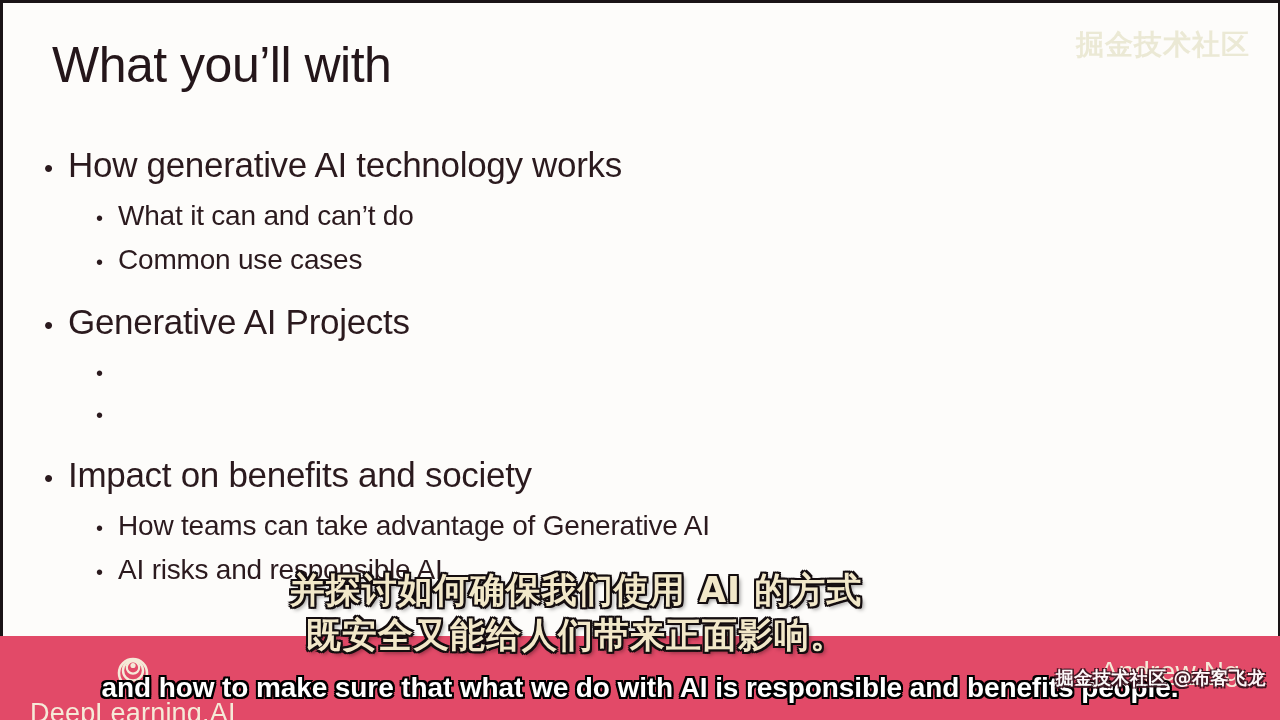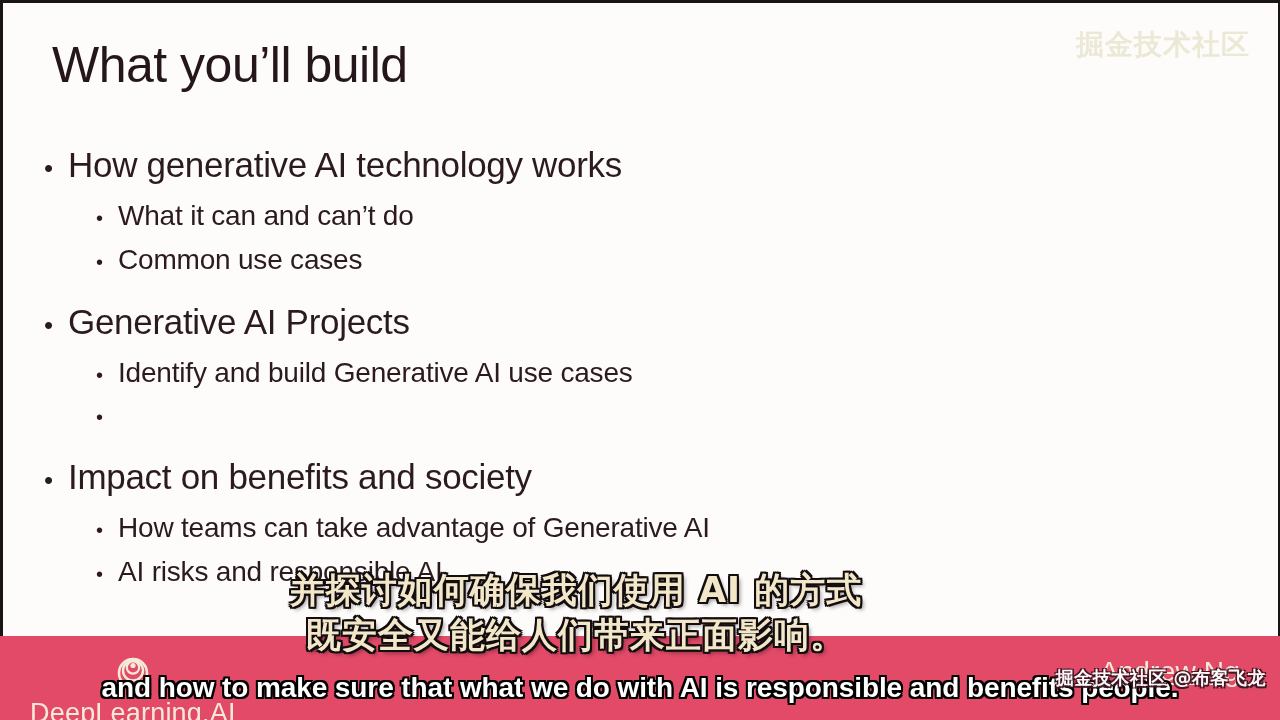--- a/index.html
+++ b/index.html
@@ -209,21 +209,21 @@
 <body>
 
 <div id="slide">
 
   <div class="edge-top"></div>
   <div class="edge-left"></div>
   <div class="edge-right"></div>
 
   <div class="wm-top">掘金技术社区</div>
 
-  <div class="slide-title">What you’ll build</div>
+  <div class="slide-title">What you’ll with</div>
 
   <div class="bullets">
 
     <div class="group">
       <div class="b1">
         <span class="dot">•</span>
         <span>How generative AI technology works</span>
       </div>
       <div class="b2">
         <span class="dot">•</span>
@@ -235,21 +235,20 @@
       </div>
     </div>
 
     <div class="group">
       <div class="b1">
         <span class="dot">•</span>
         <span>Generative AI Projects</span>
       </div>
       <div class="b2">
         <span class="dot">•</span>
-        <span>Identify and build Generative AI use cases</span>
       </div>
       <div class="b2">
         <span class="dot">•</span>
       </div>
     </div>
 
     <div class="group">
       <div class="b1">
         <span class="dot">•</span>
         <span>Impact on benefits and society</span>

